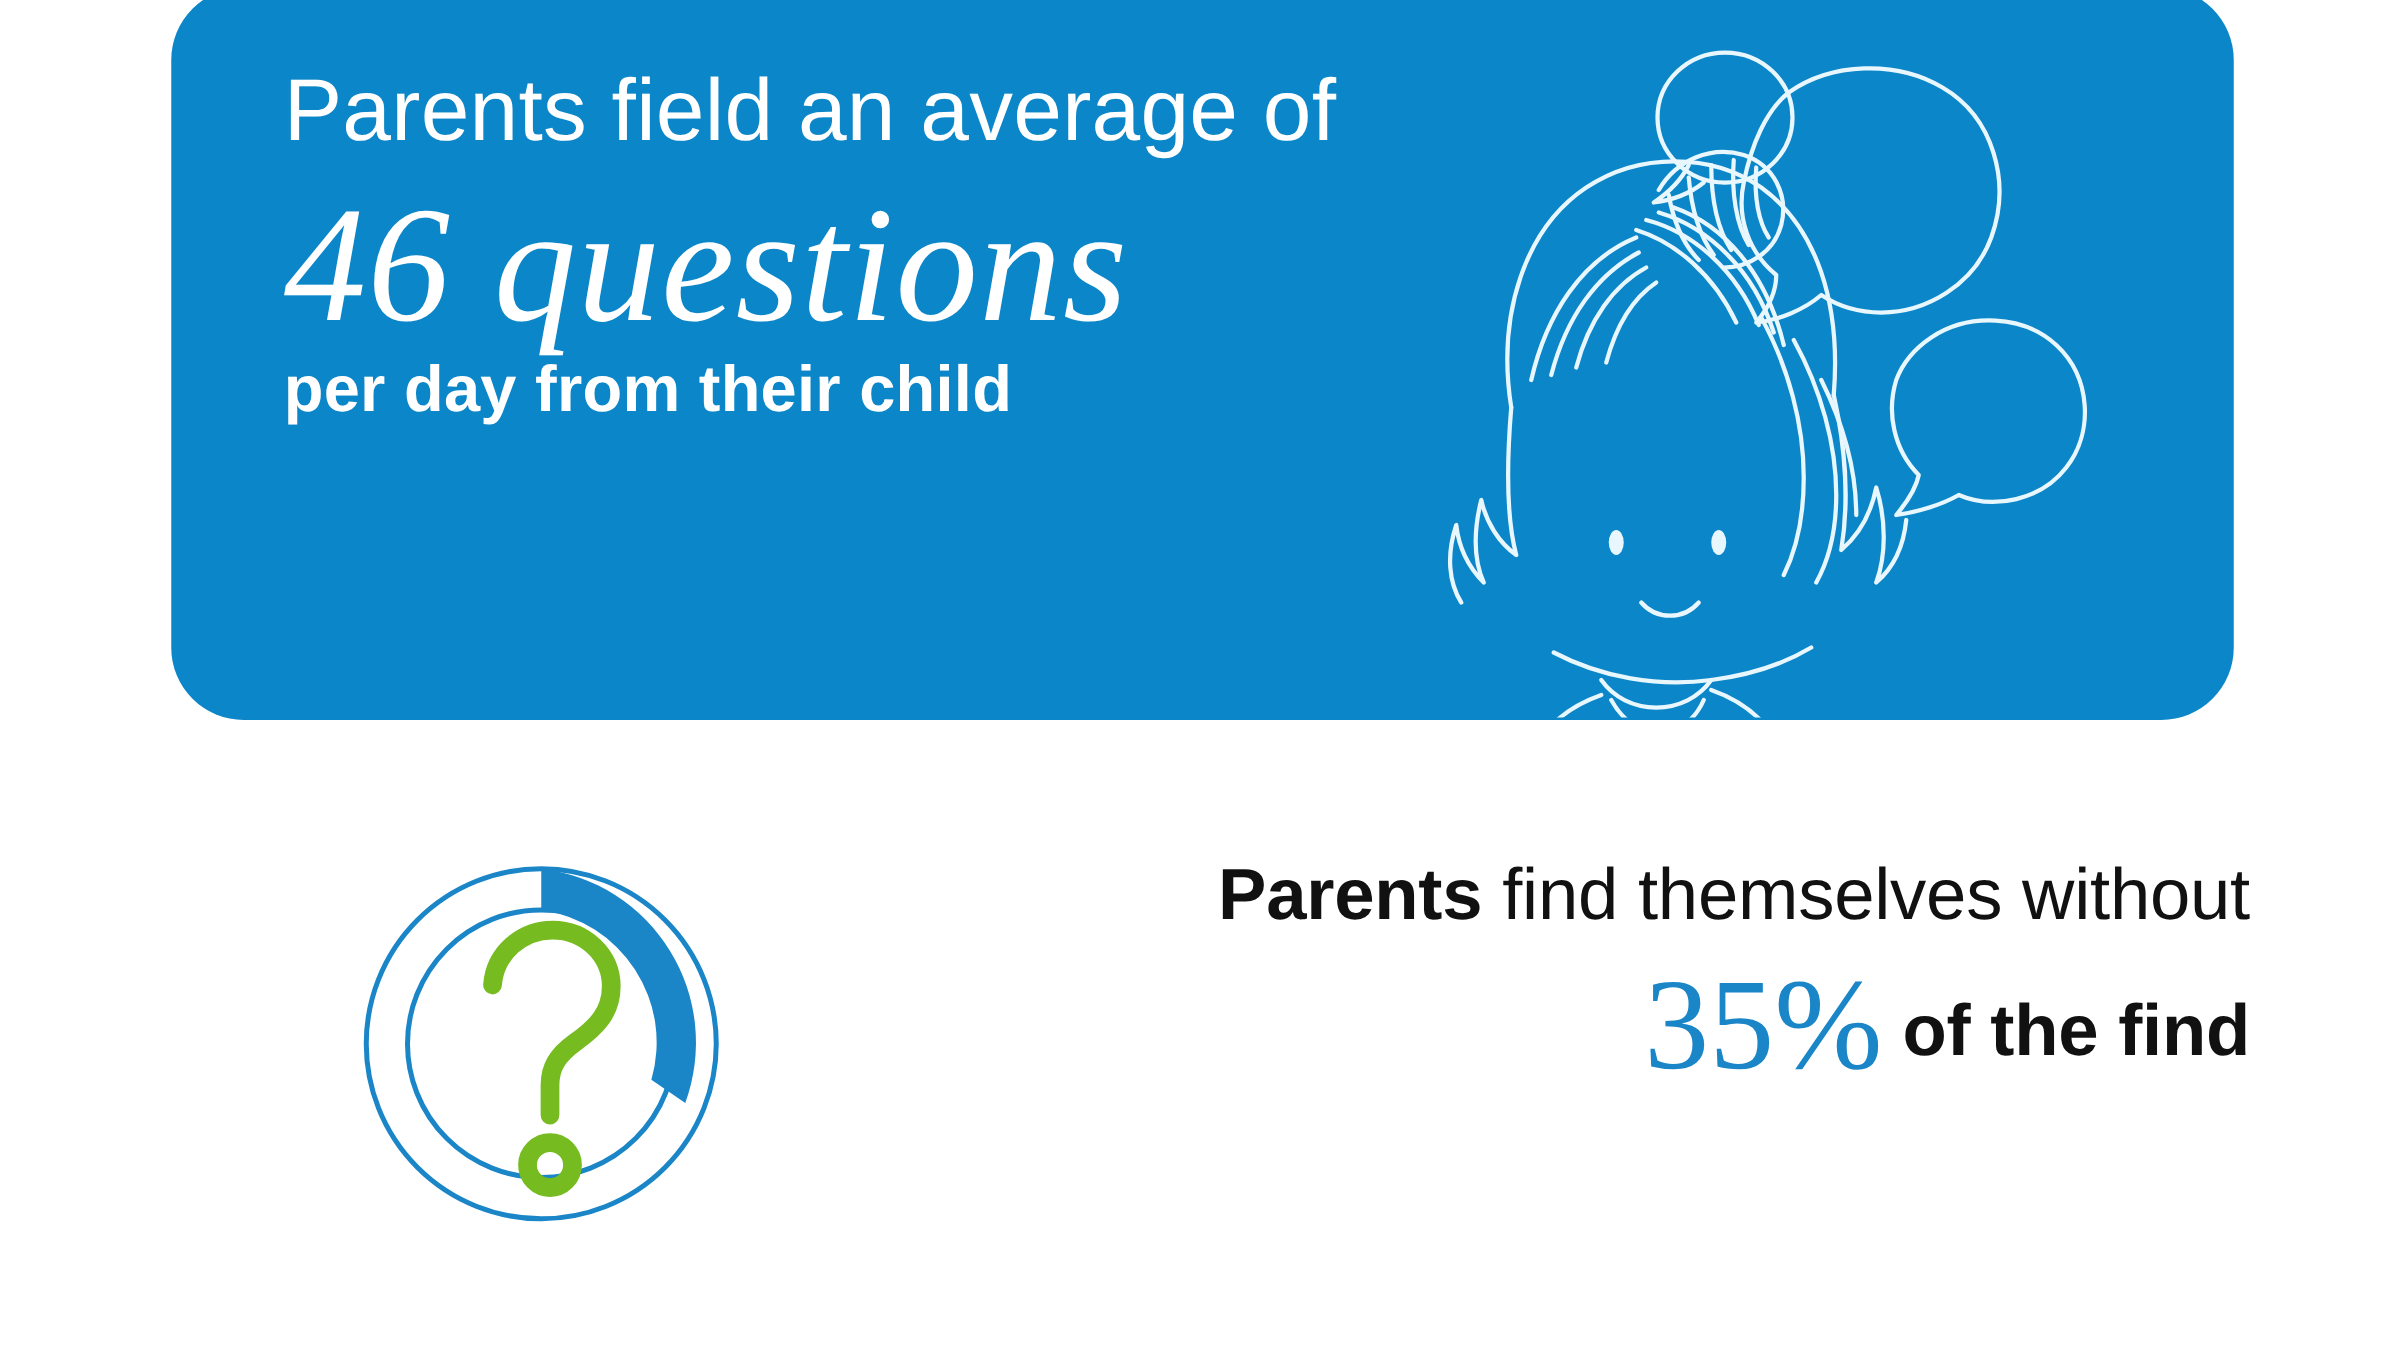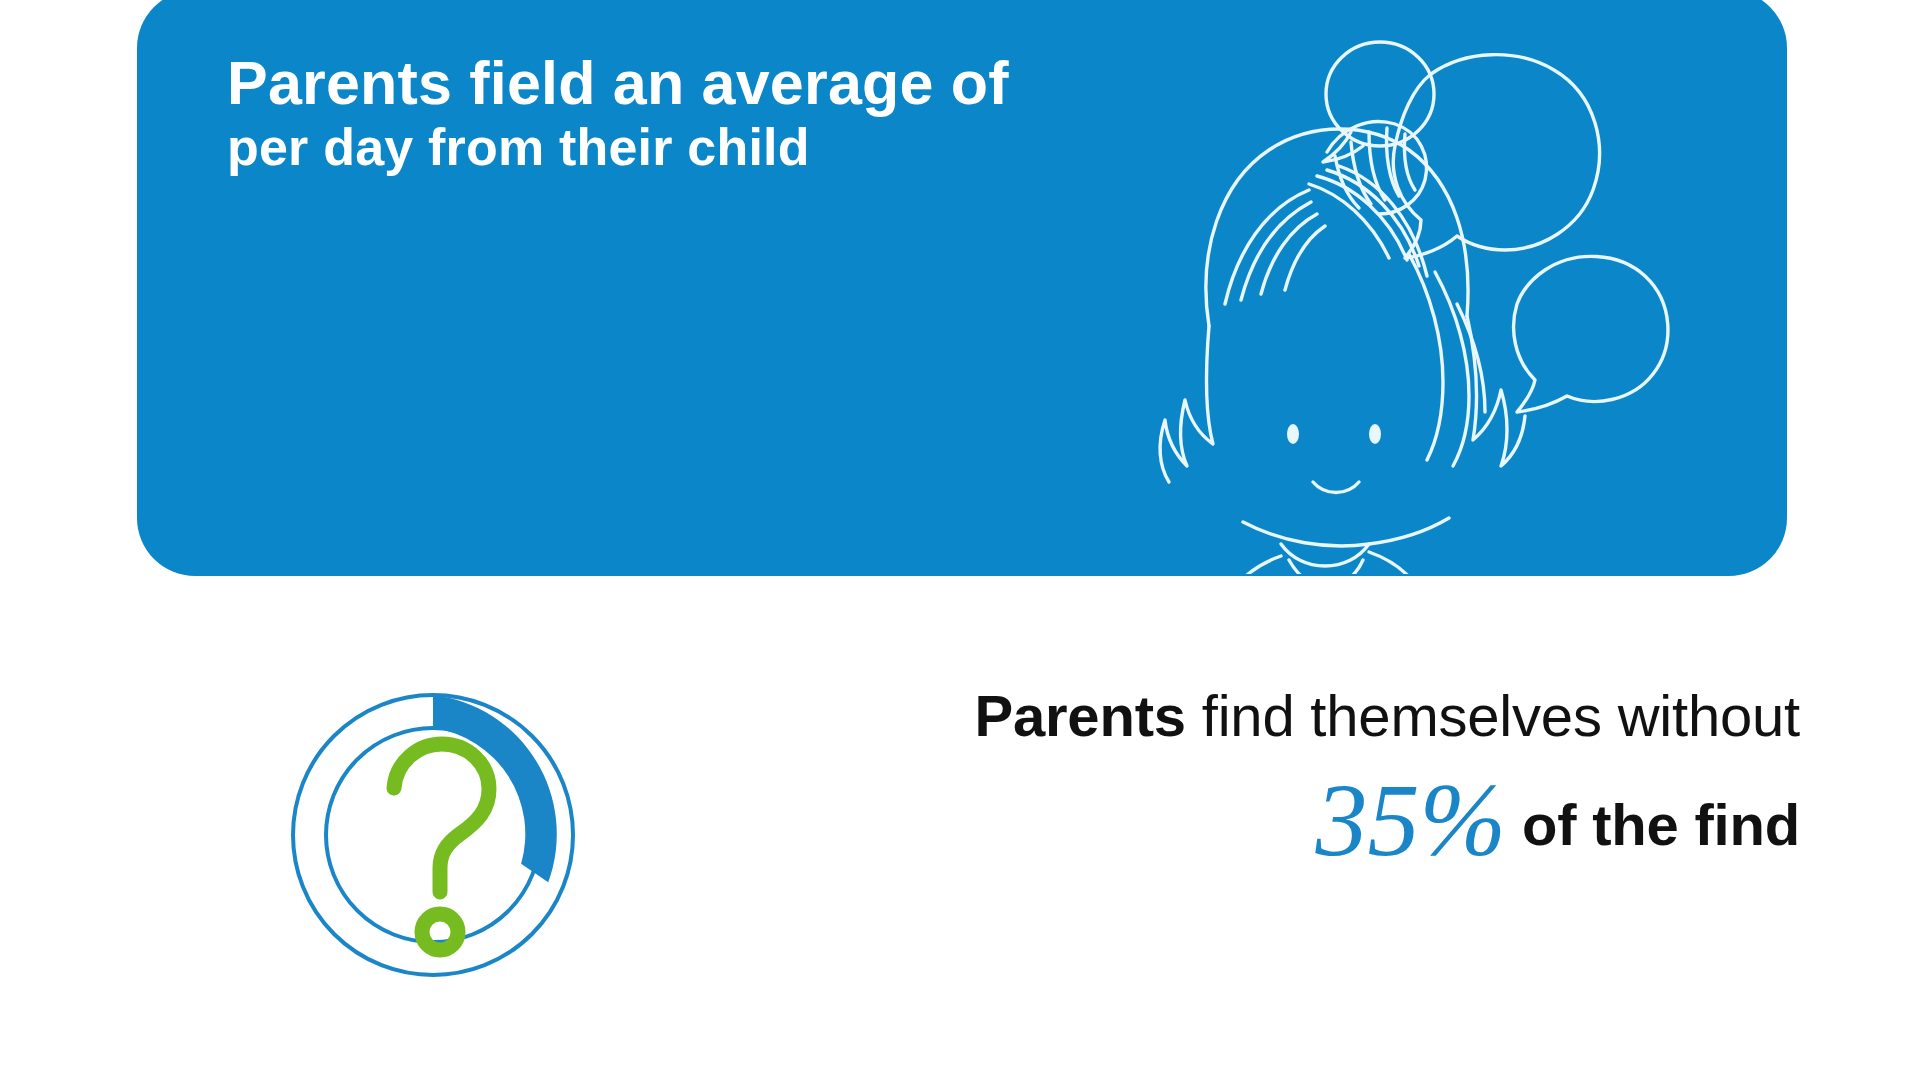--- a/index.html
+++ b/index.html
@@ -33,22 +33,22 @@
     overflow:hidden;
   }
 
   .card-text{
     position:absolute;
     left:137px;top:70px;
     width:880px;
     color:#ffffff;
   }
   .line-top{
-    font-size:61px;
-    font-weight:700;
+    font-size:70px;
+    font-weight:400;
     letter-spacing:.2px;
     line-height:1.1;
     white-space:nowrap;
   }
   .line-big{
     font-family:"Liberation Serif", serif;
     font-style:italic;
     font-size:132px;
     line-height:1.05;
     margin-top:16px;
@@ -91,21 +91,20 @@
   }
   .lt-line{
     font-size:58px;
     line-height:1.32;
     white-space:nowrap;
     letter-spacing:-.2px;
   }
   .lt-line b{font-weight:bold;}
   .pct{
     font-family:"Liberation Serif", serif;
-    font-style:italic;
     font-size:104px;
     color:#1a86c8;
     letter-spacing:0px;
     vertical-align:-10px;
   }
   .after-pct{
     font-size:58px;
     font-weight:bold;
     letter-spacing:-.2px;
   }
@@ -115,20 +114,21 @@
 <body>
 
 <div class="stage">
 
   <div class="green-sliver"></div>
 
   <div class="blue-card">
 
     <div class="card-text" style="left:90px;top:60px;">
       <div class="line-top">Parents field an average of</div>
+      <div class="line-big">46 questions</div>
       <div class="line-bottom">per day from their child</div>
     </div>
 
     <svg class="girl-illo" viewBox="0 0 640 570" fill="none" stroke="#e8f6fd" stroke-width="3.4" stroke-linecap="round" stroke-linejoin="round">
 
       <ellipse cx="267" cy="90" rx="54" ry="52"></ellipse>
       <path d="M238 128 C232 140 222 150 210 158 C226 156 240 150 250 142"></path>
 
       <path d="M318 70 C352 46 404 44 441 66 C482 90 496 142 480 186
                C466 224 428 246 392 246 C372 246 356 240 344 232

